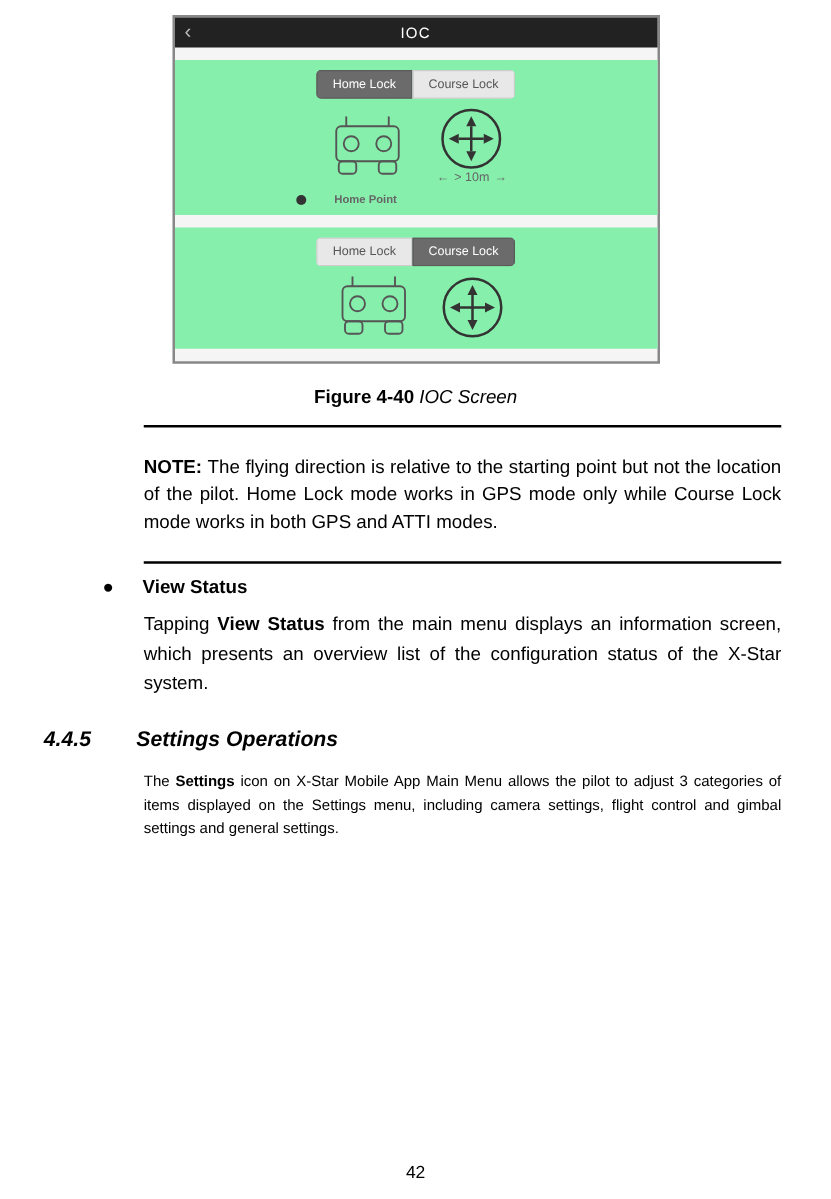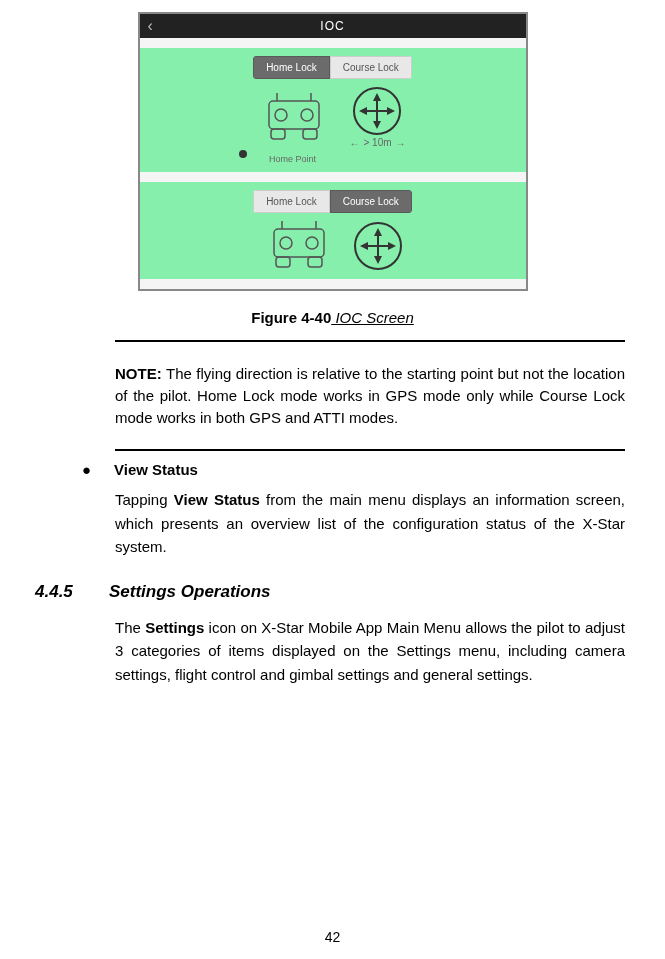--- a/index.html
+++ b/index.html
@@ -101,21 +101,21 @@
       font-size: 10px;
       color: #666;
       text-align: center;
     }
     .figure-caption {
       text-align: center;
       font-size: 15px;
       margin: 18px 0 14px;
     }
     .figure-caption .fig-label { font-weight: bold; }
-    .figure-caption .fig-title { font-style: italic; text-decoration: underline; }
+    .figure-caption .fig-title { font-style: italic; }
     .note-box {
       margin: 0 40px 0 115px;
       border-top: 2px solid #000;
       border-bottom: 2px solid #000;
       padding: 21px 0;
       font-size: 15px;
       line-height: 1.45;
       text-align: justify;
     }
     .note-box .note-label { font-weight: bold; }
@@ -137,21 +137,21 @@
     .bullet-body .vs-bold { font-weight: bold; }
     .section-heading {
       margin: 24px 40px 0 35px;
       font-size: 17px;
       font-weight: bold;
       font-style: italic;
     }
     .section-num { display: inline-block; width: 74px; }
     .section-body {
       margin: 14px 40px 0 115px;
-      font-size: 15px;
+      font-size: 12px;
       line-height: 1.55;
       text-align: justify;
     }
     .section-body .settings-bold { font-weight: bold; }
     .page-number {
       position: absolute;
       bottom: 14px;
       left: 0; right: 0;
       text-align: center;
       font-size: 14px;
@@ -197,21 +197,21 @@
             <line x1="12" y1="22" x2="32" y2="22" stroke="#333" stroke-width="2"></line>
           </svg>
         </div>
         <div style="display:flex; align-items:center; gap:4px; margin-top:2px;">
           <span style="font-size:10px; color:#666;">←</span>
           <span class="distance-label">&gt; 10m</span>
           <span style="font-size:10px; color:#666;">→</span>
         </div>
       </div>
     </div>
-    <div style="display:flex; align-items:flex-start; gap:22px; margin-top:2px; margin-left:-110px;">
+    <div style="display:flex; align-items:flex-end; gap:22px; margin-top:2px; margin-left:-110px;font-weight:bold;">
       <div class="home-dot"></div>
       <span class="home-point-label">Home Point</span>
     </div>
   </div>
 
   <div class="section">
     <div class="segment">
       <div class="seg inactive">Home Lock</div>
       <div class="seg">Course Lock</div>
     </div>

